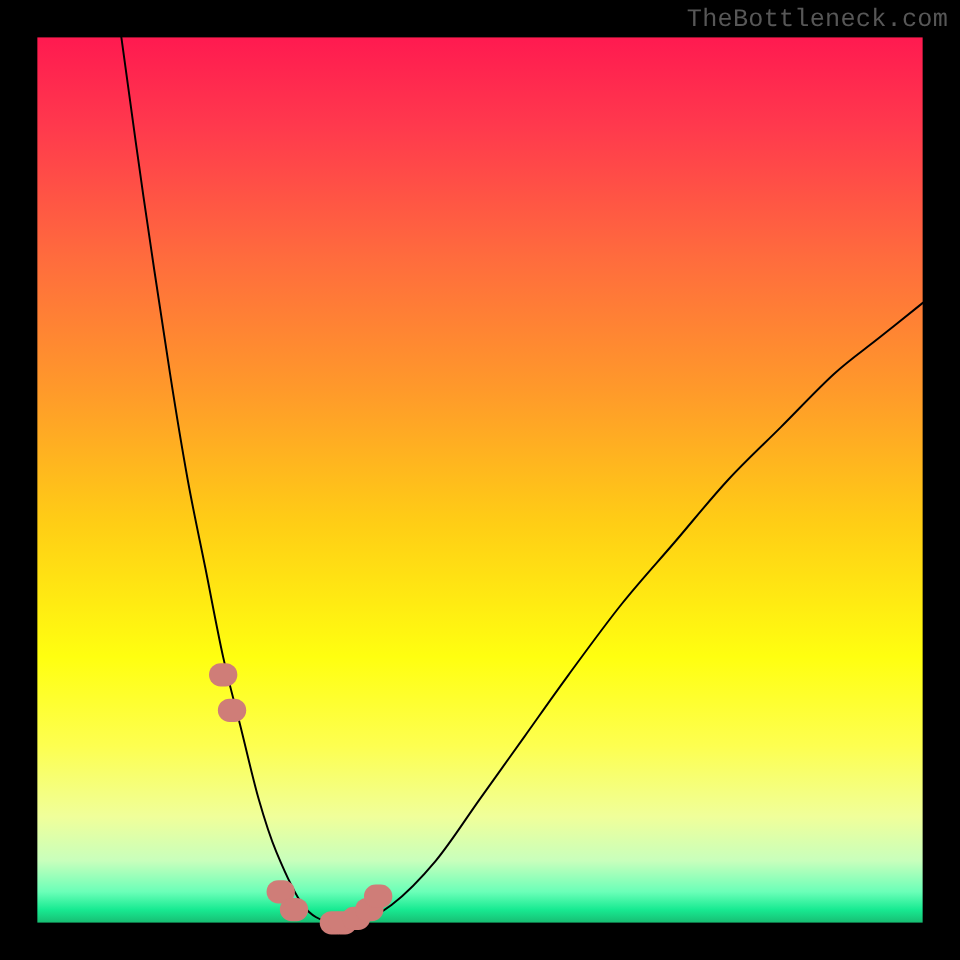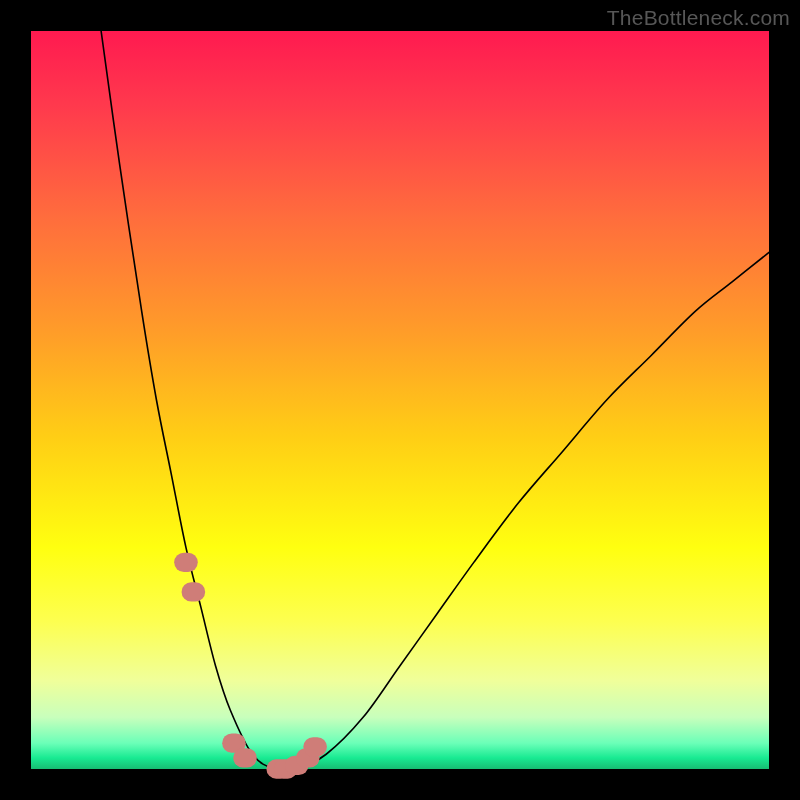--- a/index.html
+++ b/index.html
@@ -34,20 +34,21 @@
   }
   .watermark {
     position: absolute;
     top: 6px;
     right: 10px;
     color: #575757;
     font-size: 21px;
     font-weight: 400;
     letter-spacing: 0.2px;
     user-select: none;
+    font-family: Liberation Mono, monospace;
   }
 </style>
 </head>
 <body>
 
 <div class="frame">
 
   <div class="plot-area" id="plot" style="left: 31px; top: 31px; width: 738px; height: 738px;">
     <svg class="gradient" id="grad-svg" preserveAspectRatio="none" viewBox="0 0 100 100">
       <defs>

